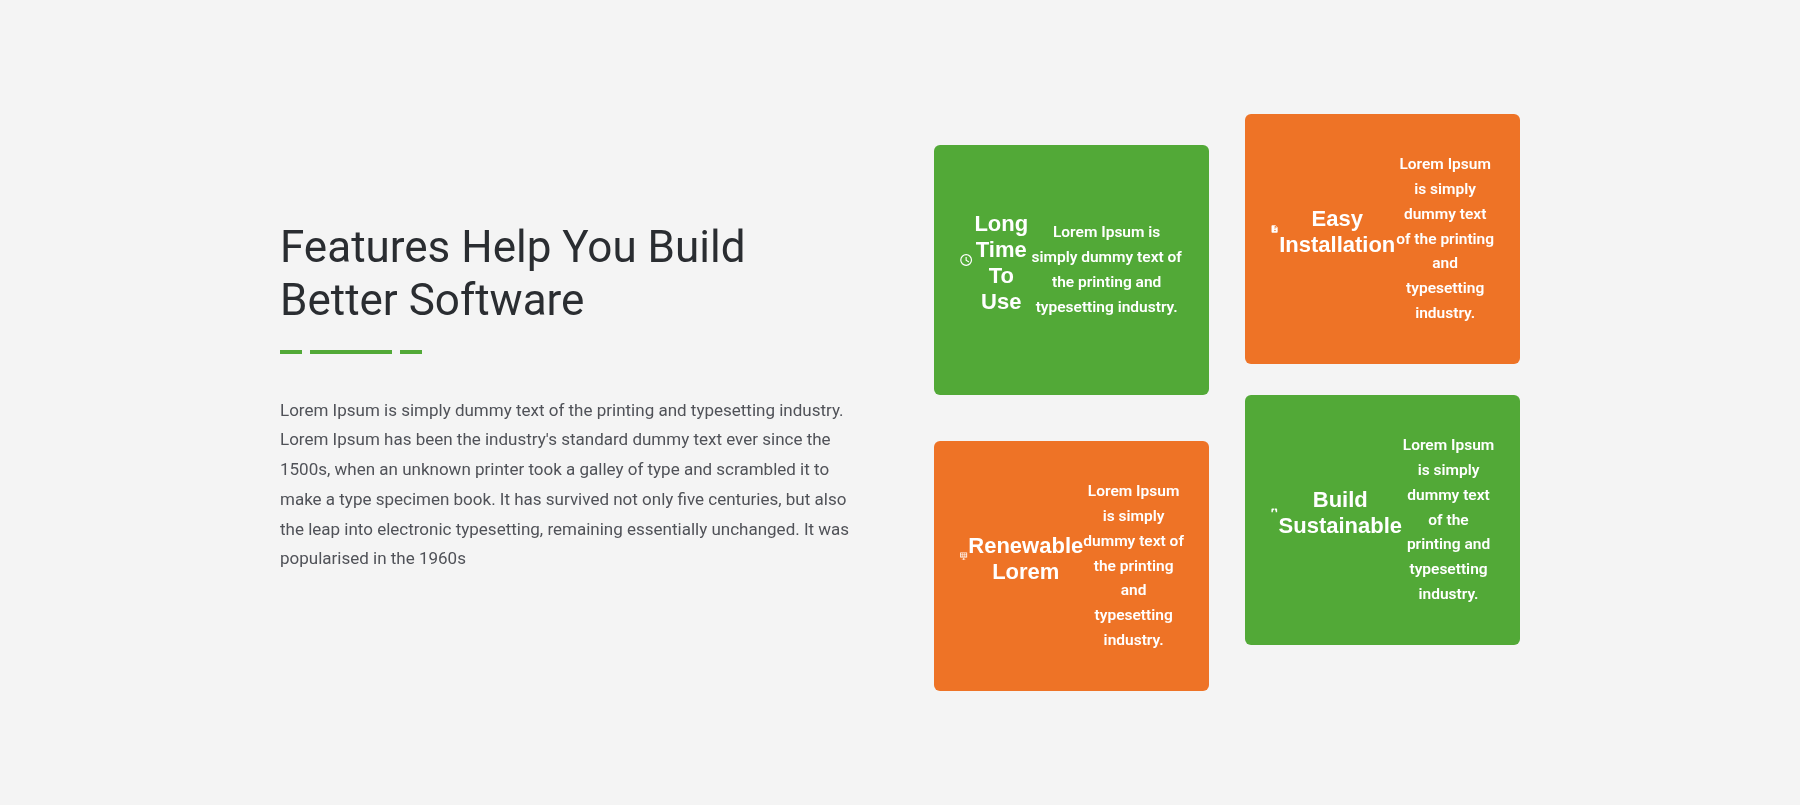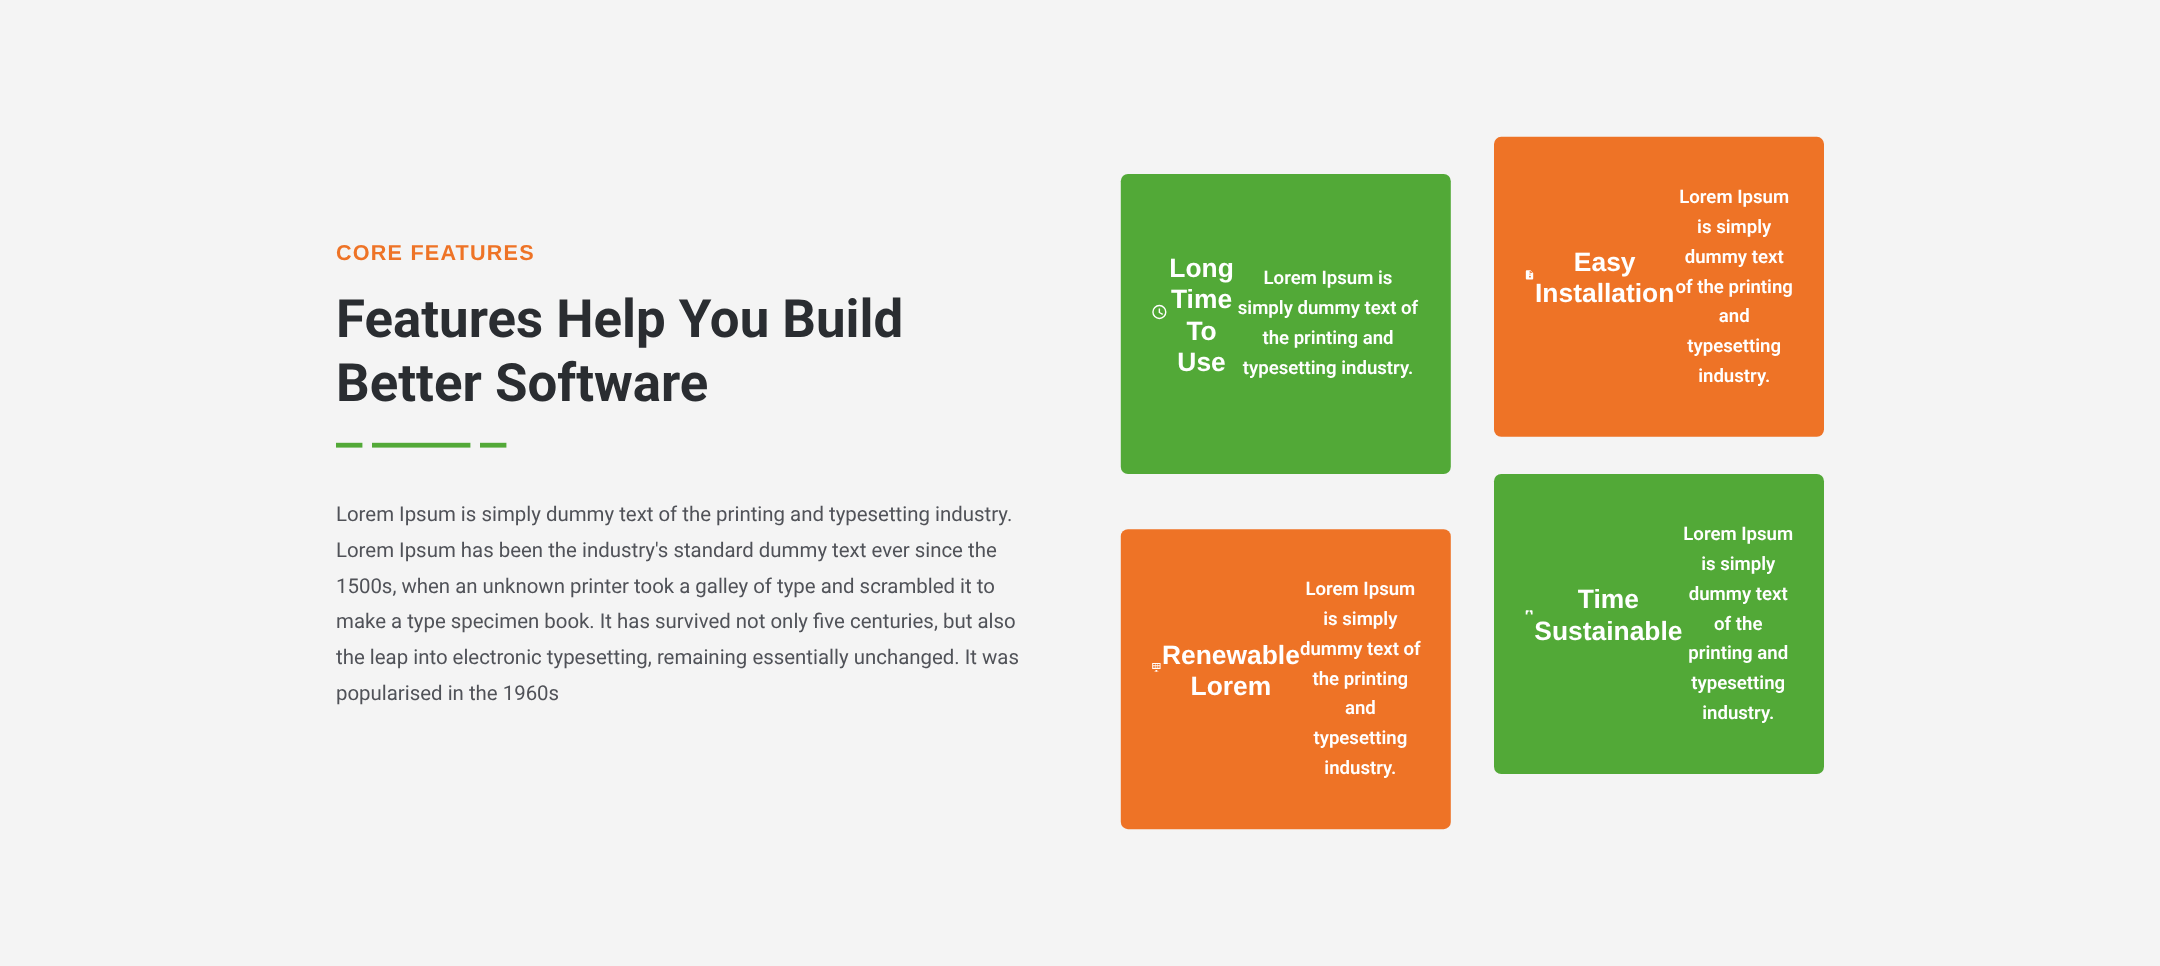--- a/index.html
+++ b/index.html
@@ -28,21 +28,21 @@
     font-size: 18px;
     letter-spacing: 1px;
     font-family: "Arial Black", Arial, sans-serif;
     font-stretch: condensed;
     text-transform: uppercase;
     margin-bottom: 18px;
   }
   .main-heading {
     color: #2a2d31;
     font-size: 44px;
-    font-weight: 700;
+    font-weight: 400;
     line-height: 1.2;
     margin-bottom: 23px;
   }
   .divider {
     display: flex;
     gap: 8px;
     align-items: center;
     margin-bottom: 42px;
   }
   .divider span:nth-child(1) { width: 22px; height: 4px; background: #52a937; }
@@ -119,21 +119,20 @@
     font-size: 15.5px;
     font-weight: 600;
     line-height: 1.6;
   }
 </style>
 </head>
 <body>
 
 <div class="container">
   <div class="left-col">
-    <div class="eyebrow">CORE FEATURES</div>
     <h2 class="main-heading">Features Help You Build Better Software</h2>
     <div class="divider">
         <span></span>
         <span></span>
         <span></span>
       </div>
     <p class="body-text">Lorem Ipsum is simply dummy text of the printing and typesetting industry. Lorem Ipsum has been the industry's standard dummy text ever since the 1500s, when an unknown printer took a galley of type and scrambled it to make a type specimen book. It has survived not only five centuries, but also the leap into electronic typesetting, remaining essentially unchanged. It was popularised in the 1960s</p>
   </div>
 
   <div class="right-col">
@@ -158,18 +157,18 @@
         <svg viewBox="0 0 24 24">
             <path d="M14 2H6a2 2 0 0 0-2 2v16a2 2 0 0 0 2 2h12a2 2 0 0 0 2-2V8zM12 4h2v2h-2zm0 3h2v2h-2zm0 3h2v2h-2zm1 4a2 2 0 1 1-2 2 2 2 0 0 1 2-2zM14 3.5 18.5 8H14z"></path>
           </svg>
         <div class="card-title">Easy Installation</div>
         <div class="card-desc">Lorem Ipsum is simply dummy text of the printing and typesetting industry.</div>
       </div>
       <div class="card green">
         <svg viewBox="0 0 24 24">
             <path d="M6 8 c-1 0-2 1-2 2 v8 h4 v-4 l3 -3 v-3 zM18 8 c1 0 2 1 2 2 v8 h-4 v-4 l-3 -3 v-3 z"></path>
           </svg>
-        <div class="card-title">Time Sustainable</div>
+        <div class="card-title">Build Sustainable</div>
         <div class="card-desc">Lorem Ipsum is simply dummy text of the printing and typesetting industry.</div>
       </div>
     </div>
   </div>
 </div>
 
 </body></html>

